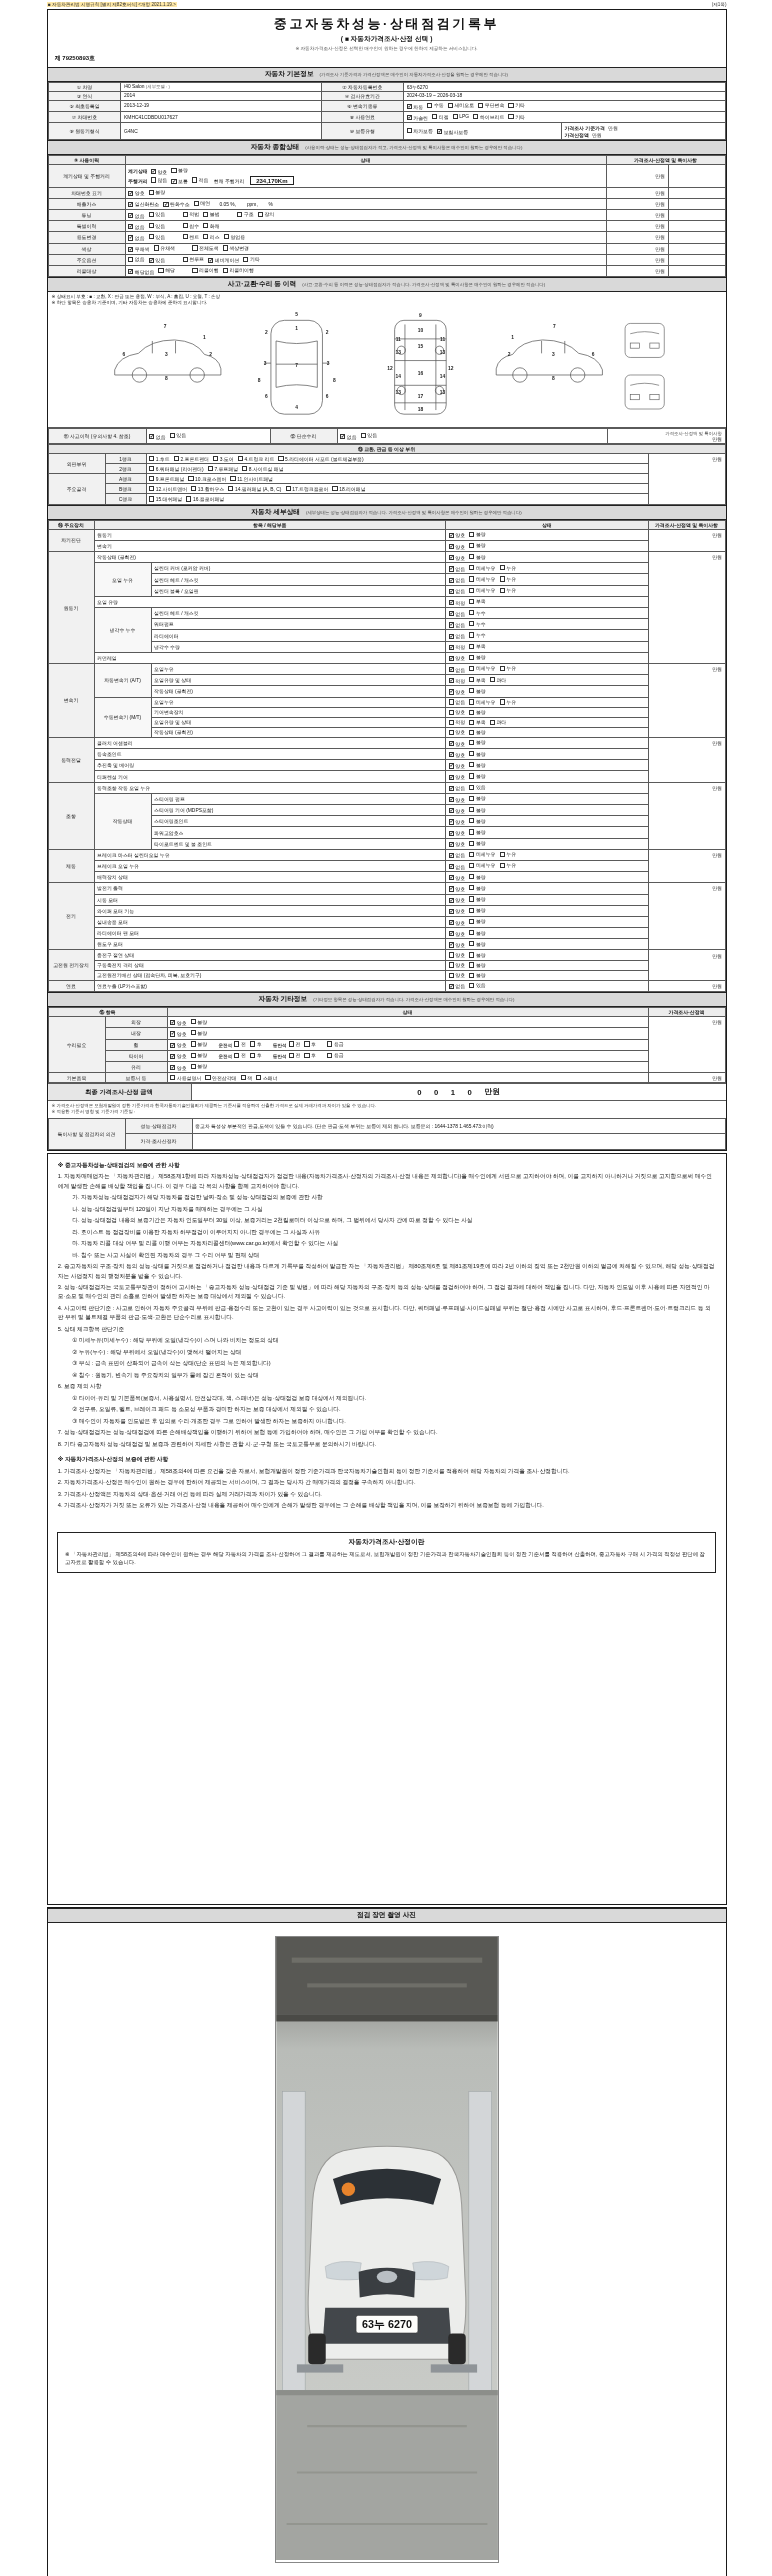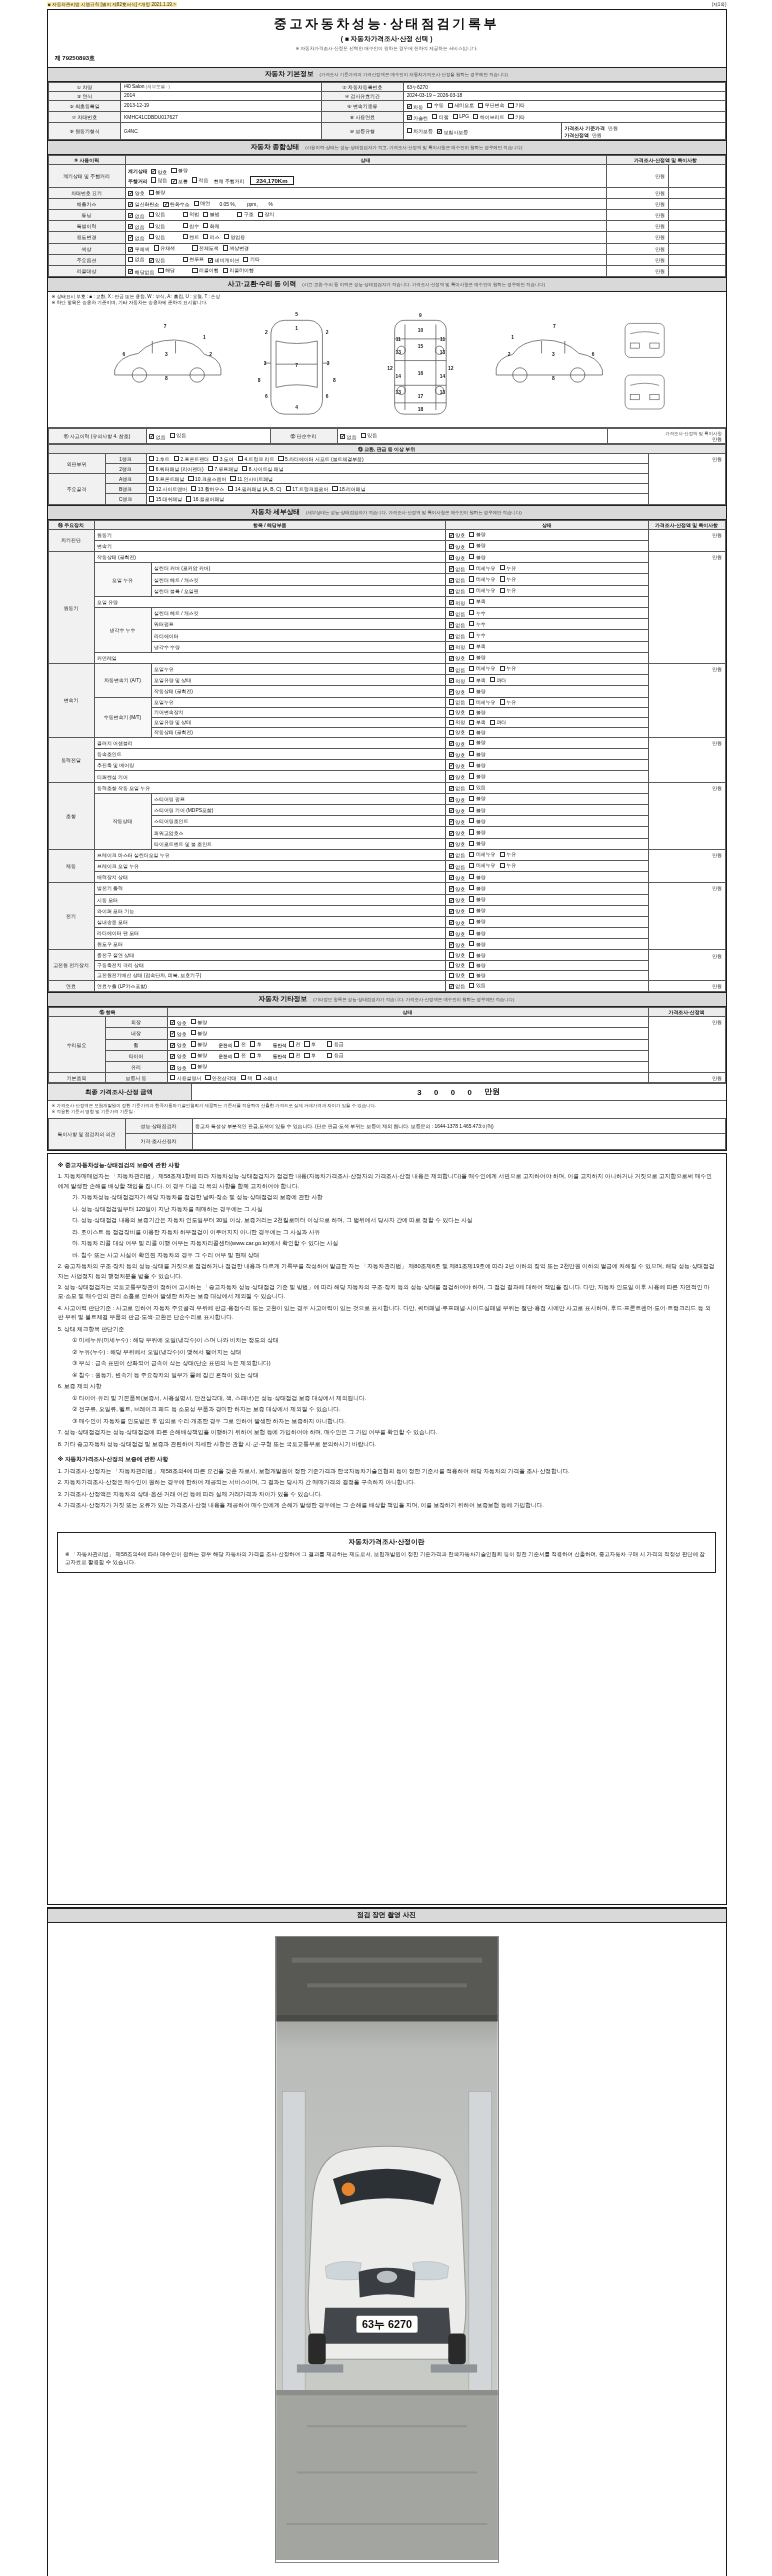--- a/index.html
+++ b/index.html
@@ -1164,21 +1164,21 @@
                 <span class="bx"></span>
                 <span class="cbl">스패너</span>
               </span></td>
             <td class="prc rtop" rowspan="1">만원</td>
           </tr>
         </tbody>
     </table>
 
     <div class="finalrow">
       <div class="fl">최종 가격조사·산정 금액</div>
-      <div class="fv"><span>3  0  0  0</span>&nbsp;<span style="letter-spacing:0">만원</span></div>
+      <div class="fv"><span>0  0  1  0</span>&nbsp;<span style="letter-spacing:0">만원</span></div>
     </div>
     <div class="finalnotes">
       <div>※ 가격조사·산정액은 보험개발원이 정한 기준가격과 한국자동차기술인협회가 제공하는 기준서를 적용하여 산출한 가격으로 실제 거래가격과 차이가 있을 수 있습니다.</div>
       <div>※ 적용한 기준서 명칭 및 기준가격 기준일 :</div>
     </div>
 
     <table class="tbl opin">
       <tbody>
         <tr>
           <td class="lbl" rowspan="2" style="width:77px">특이사항 및 점검자의 의견</td>

